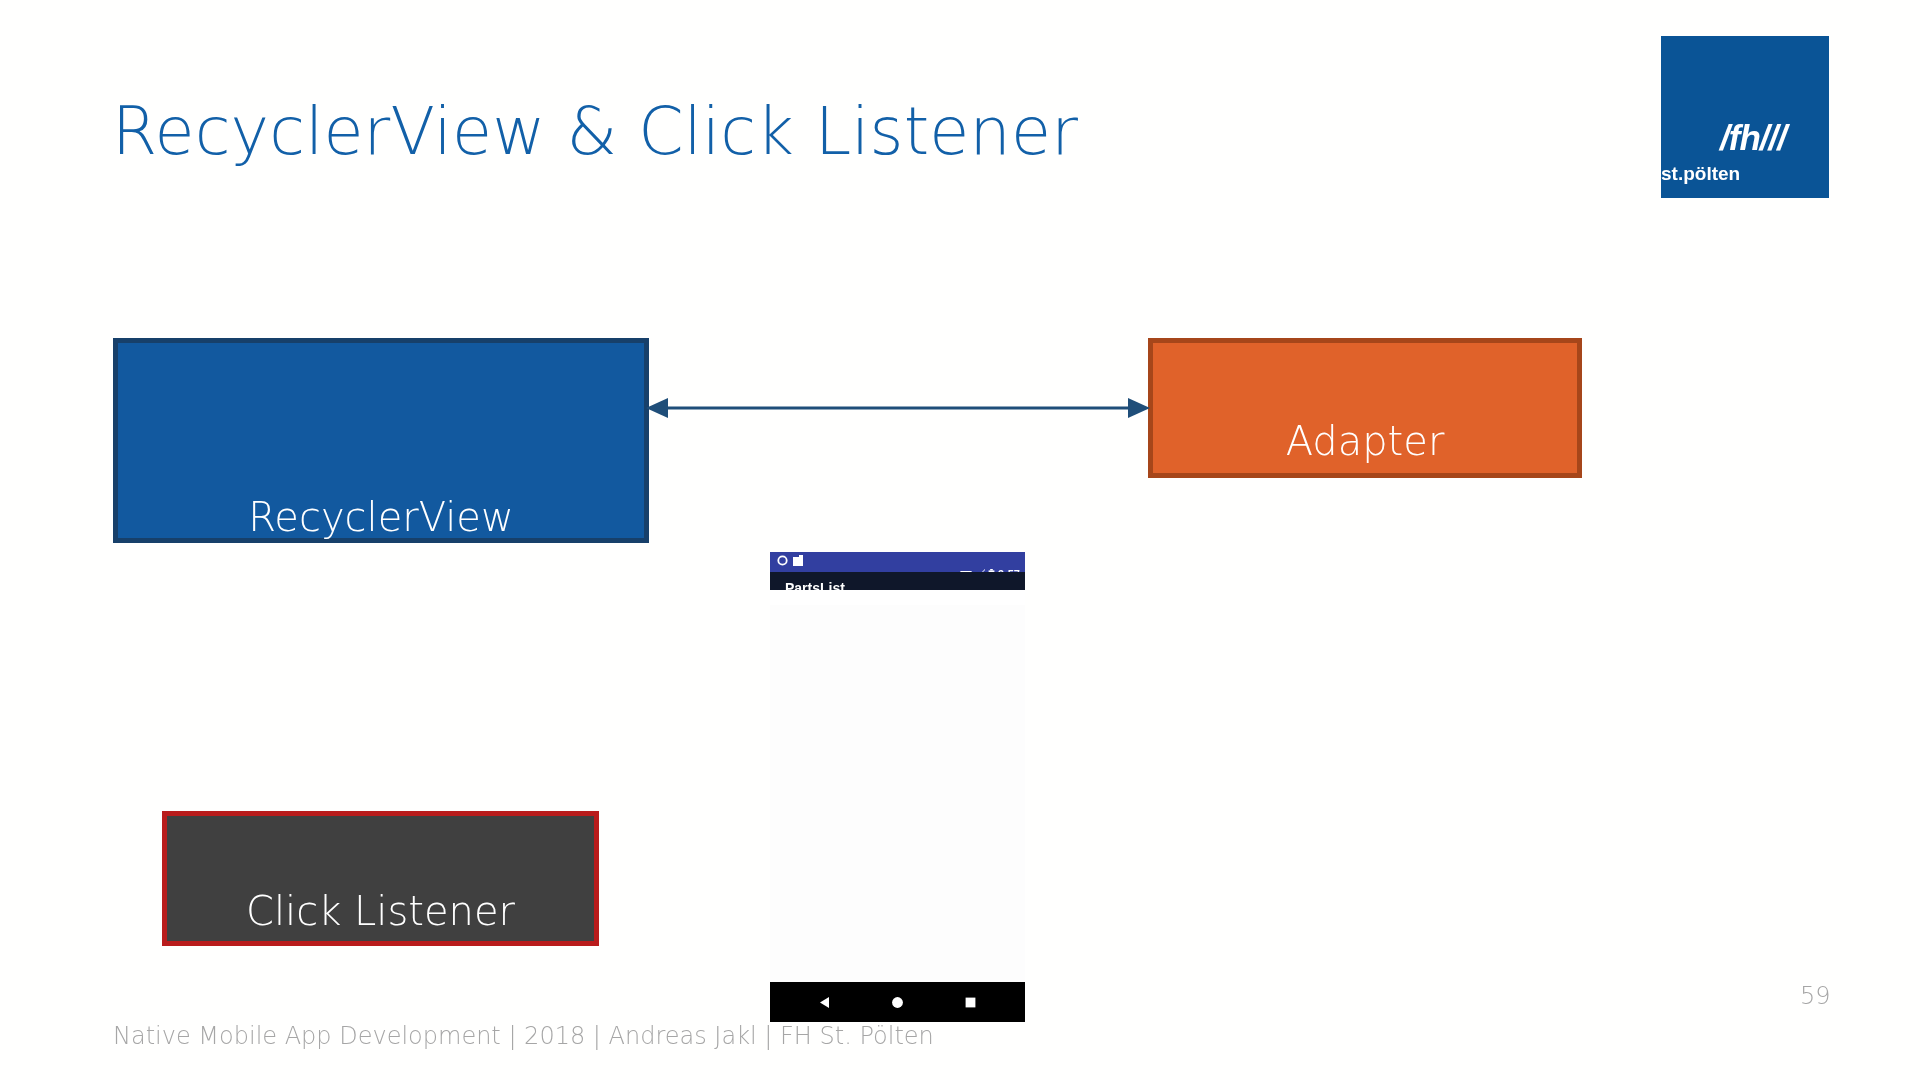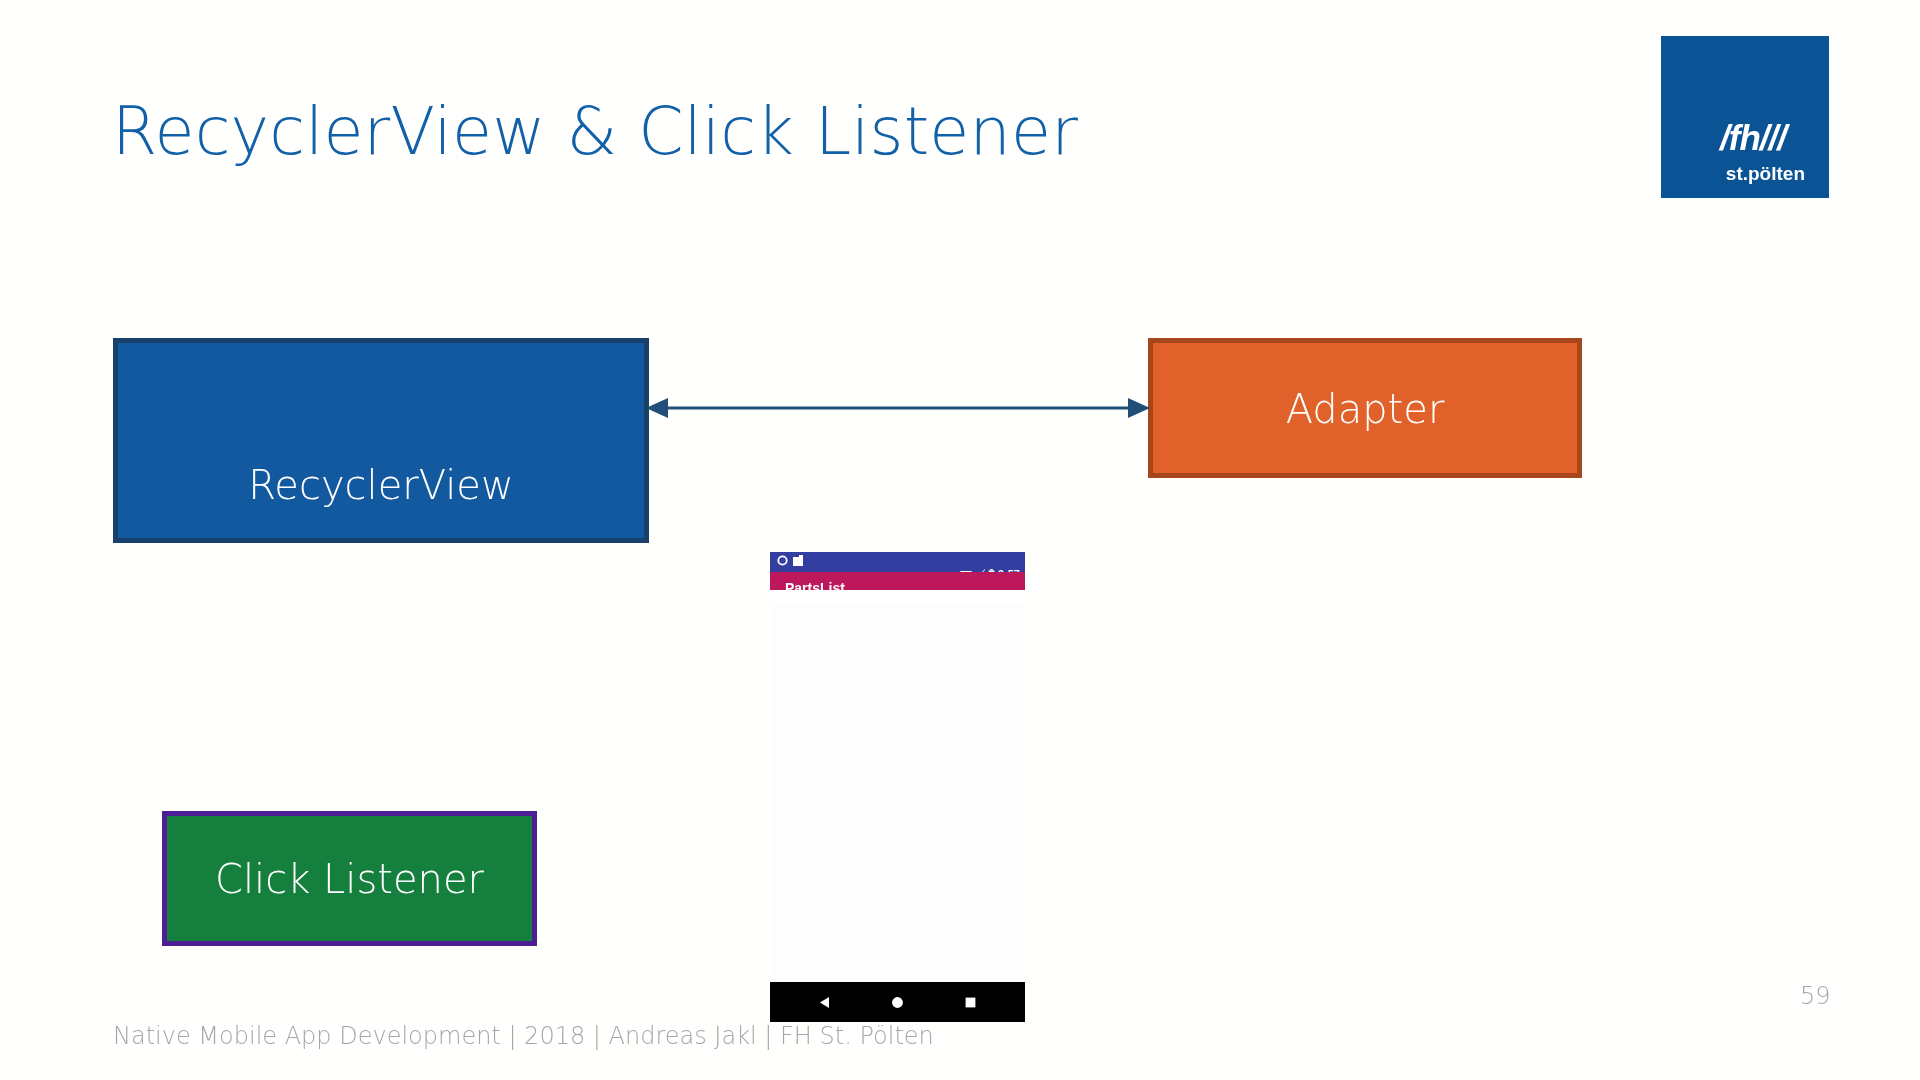--- a/index.html
+++ b/index.html
@@ -42,21 +42,21 @@
     line-height: 1;
     font-style: italic;
     white-space: nowrap;
     padding-left: 16px;
   }
   #logo .logo-sub {
     position: absolute;
     left: 0;
     right: 0;
     top: 128px;
-    text-align: right;
+    text-align: left;
     padding-right: 24px;
     font-family: "Liberation Sans", sans-serif;
     font-weight: bold;
     font-size: 19px;
     line-height: 1;
     white-space: nowrap;
   }
 
   
   #title {
@@ -77,20 +77,21 @@
     position: absolute;
     left: 0;
     right: 0;
     text-align: center;
     color: #ffffff;
     font-family: "DejaVu Sans", sans-serif;
     font-weight: 300;
     font-size: 40px;
     line-height: 1;
     white-space: nowrap;
+    margin-top: 32px;
   }
 
   
   #box-recyclerview {
     position: absolute;
     left: 113px;
     top: 338px;
     width: 536px;
     height: 205px;
     background: #12599F;
@@ -110,24 +111,24 @@
     border: 5px solid #A6461A;
     box-sizing: border-box;
   }
   #box-adapter .shape-label { top: 46px; }
 
   
   #box-clicklistener {
     position: absolute;
     left: 162px;
     top: 811px;
-    width: 375px;
+    width: 437px;
     height: 135px;
-    background: #15803d;
-    border: 5px solid #4c1d95;
+    background: #404040;
+    border: 5px solid #b91c1c;
     box-sizing: border-box;
   }
   #box-clicklistener .shape-label { top: 43px; }
 
   
   #cylinder-datasource {
     position: absolute;
     left: 1403px;
     top: 654px;
     width: 410px;
@@ -192,21 +193,21 @@
     font-weight: bold;
     line-height: 14px;
     white-space: nowrap;
   }
   #phone-appbar {
     position: absolute;
     left: 0;
     top: 20px;
     width: 255px;
     height: 18px;
-    background: #be185d;
+    background: #0f172a;
   }
   #phone-appbar .appbar-title {
     position: absolute;
     left: 15px;
     top: 9px;
     color: #ffffff;
     font-family: "Liberation Sans", sans-serif;
     font-size: 14px;
     font-weight: bold;
     line-height: 1;

